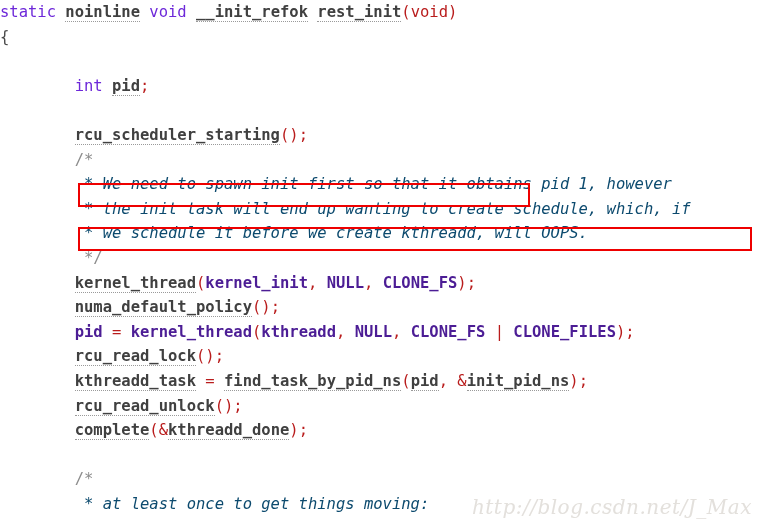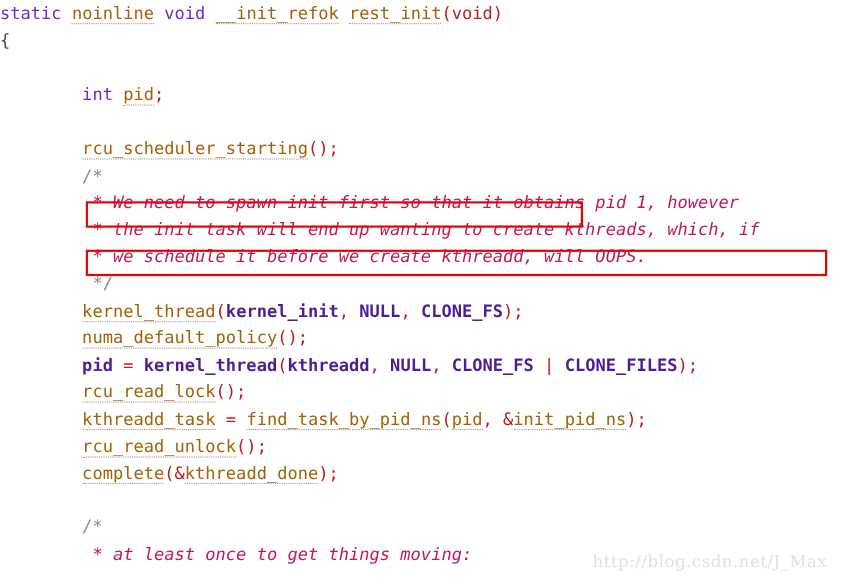--- a/index.html
+++ b/index.html
@@ -28,23 +28,23 @@
     line-height: 24.6px;
     white-space: pre;
     font-size: 15.5px;
     letter-spacing: 0px;
     position: relative;
   }
 
   
   .kw   { color: #6d28d9; }            
   .pn   { color: #b91c1c; }            
-  .id   { color: #a16207; font-weight: normal; border-bottom: 1px dotted #9a9a9a; }
+  .id   { color: #404040; font-weight: bold; border-bottom: 1px dotted #9a9a9a; }
   .idn  { color: #4c1d95; font-weight: bold; }            
-  .cmt  { color: #be185d; font-style: italic; }
+  .cmt  { color: #0c4a6e; font-style: italic; }
   .cmt2 { color: #8c8c8c; }
   .brc  { color: #4a4a4a; }
 
   
   .boxed {
     position: absolute;
     border: 2px solid #ee0000;
     box-sizing: border-box;
     pointer-events: none;
   }
@@ -59,24 +59,25 @@
     top: 227px;
     width: 674px;
     height: 24px;
   }
 
   #watermark {
     position: absolute;
     right: 14px;
     bottom: 6px;
     font-family: "DejaVu Serif", "Liberation Serif", serif;
-    font-size: 15px;
+    font-size: 20px;
     color: #e3e0dc;
     letter-spacing: 0.5px;
     white-space: pre;
+    font-style: italic;
   }
 </style>
 </head>
 <body>
 
 <div id="code">
 
   <div class="line"><span class="kw">static</span><span class="pn"> </span><span class="id">noinline</span><span class="pn"> </span><span class="kw">void</span><span class="pn"> </span><span class="id">__init_refok</span><span class="pn"> </span><span class="id">rest_init</span><span class="pn">(void)</span></div>
 
   <div class="line"><span class="brc">{</span></div>
@@ -86,21 +87,21 @@
   <div class="line">        <span class="kw">int</span><span class="pn"> </span><span class="id">pid</span><span class="pn">;</span></div>
 
   <div class="line">&nbsp;</div>
 
   <div class="line">        <span class="id">rcu_scheduler_starting</span><span class="pn">();</span></div>
 
   <div class="line">        <span class="cmt2">/*</span></div>
 
   <div class="line">        <span class="cmt"> * We need to spawn init first so that it obtains pid 1, however</span></div>
 
-  <div class="line">        <span class="cmt"> * the init task will end up wanting to create kthreads, which, if</span></div>
+  <div class="line">        <span class="cmt"> * the init task will end up wanting to create schedule, which, if</span></div>
 
   <div class="line">        <span class="cmt"> * we schedule it before we create kthreadd, will OOPS.</span></div>
 
   <div class="line">        <span class="cmt2"> */</span></div>
 
   <div class="line">        <span class="id">kernel_thread</span><span class="pn">(</span><span class="idn">kernel_init</span><span class="pn">, </span><span class="idn">NULL</span><span class="pn">, </span><span class="idn">CLONE_FS</span><span class="pn">);</span></div>
 
   <div class="line">        <span class="id">numa_default_policy</span><span class="pn">();</span></div>
 
   <div class="line">        <span class="idn">pid</span><span class="pn"> = </span><span class="idn">kernel_thread</span><span class="pn">(</span><span class="idn">kthreadd</span><span class="pn">, </span><span class="idn">NULL</span><span class="pn">, </span><span class="idn">CLONE_FS</span><span class="pn"> | </span><span class="idn">CLONE_FILES</span><span class="pn">);</span></div>

